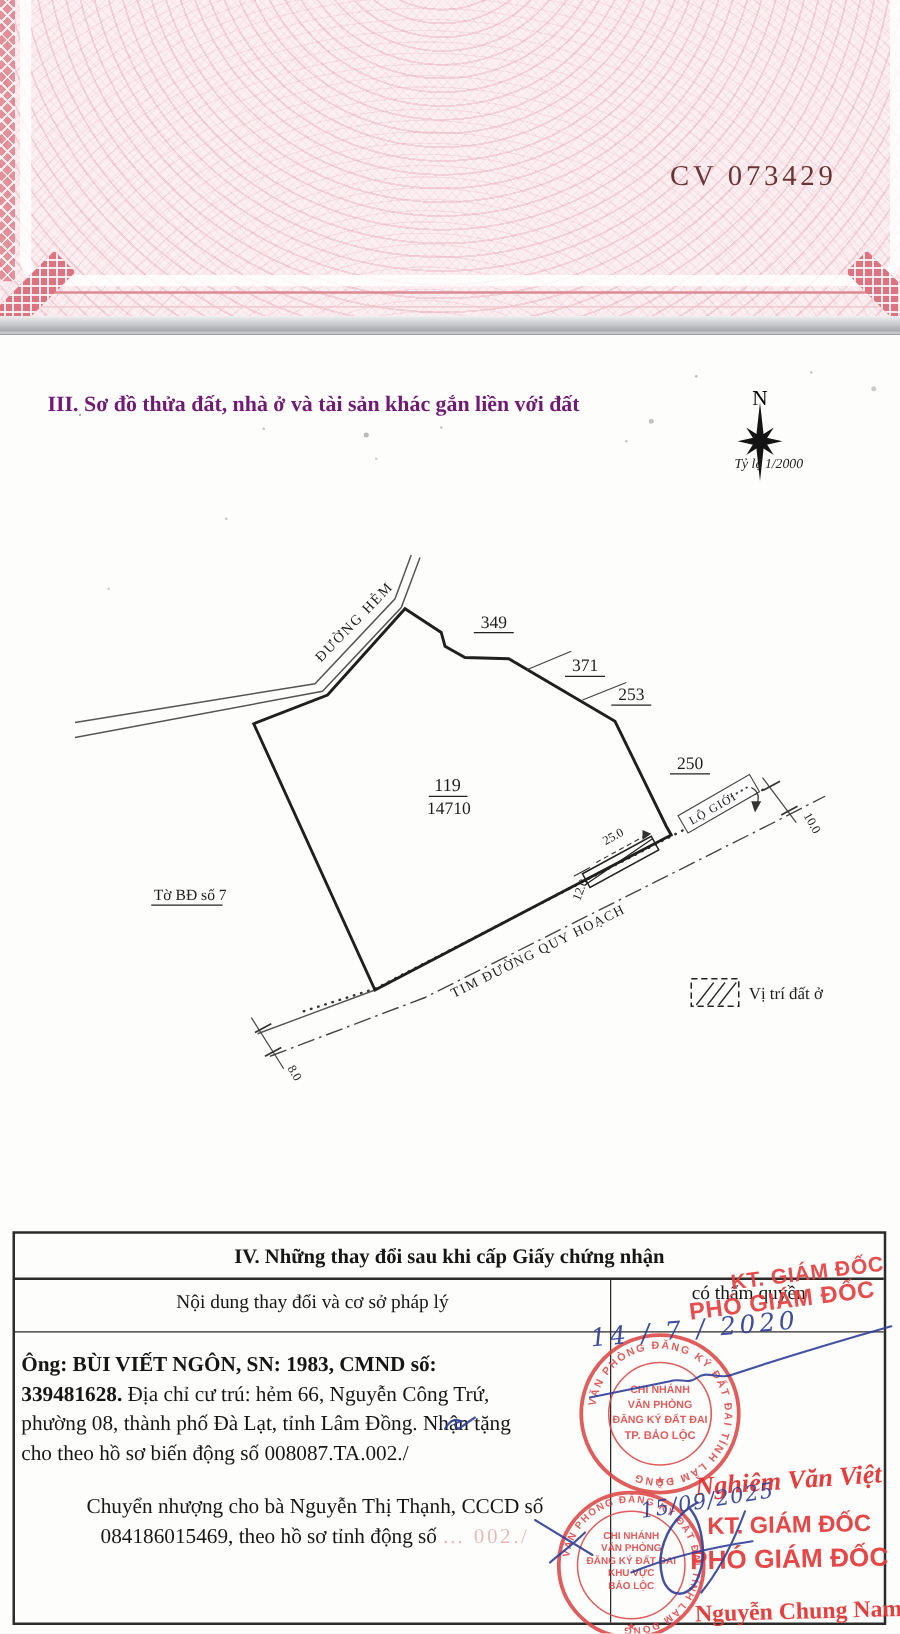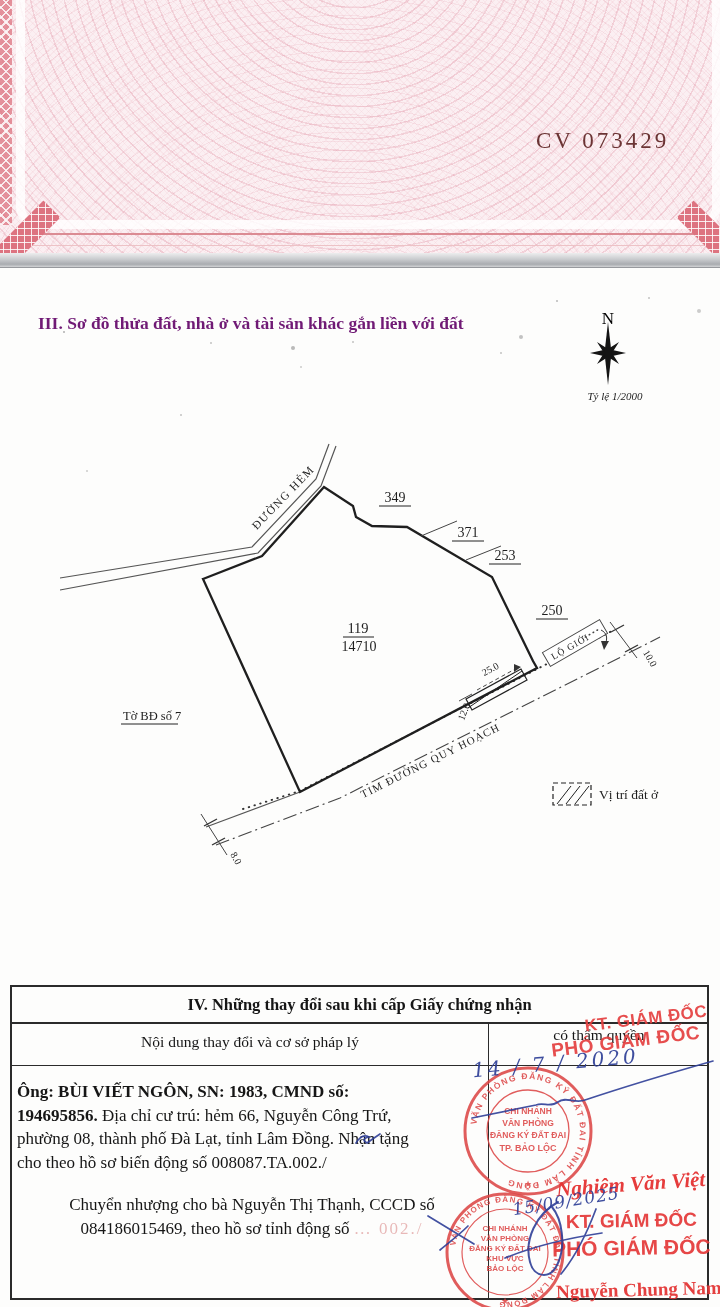--- a/index.html
+++ b/index.html
@@ -30,21 +30,21 @@
 
   
   .edge-band{position:absolute;left:0;top:253px;width:720px;height:14px;
     background:linear-gradient(180deg,#ededee 0%,#c9cbce 45%,#a9acb0 80%,#d2d3d5 100%);
     border-bottom:1px solid #97999d;}
 
   
   .s3-heading{position:absolute;left:38px;top:313px;font-size:17.5px;font-weight:bold;
     white-space:nowrap;color:#701a75;}
   .compass{position:absolute;left:570px;top:300px;}
-  .scale-label{position:absolute;left:562px;top:390px;width:106px;text-align:center;
+  .scale-label{position:absolute;left:562px;top:365px;width:106px;text-align:center;
     font-style:italic;font-size:11px;color:#222;}
   .specks{position:absolute;left:0;top:0;width:2px;height:2px;border-radius:50%;
     box-shadow:63px 331px 0 0 rgba(60,60,60,.4),123px 327px 0 0 rgba(60,60,60,.35),
       210px 342px 0 0 rgba(60,60,60,.3),292px 347px 0 1px rgba(60,60,60,.35),
       352px 341px 0 0 rgba(60,60,60,.3),445px 318px 0 0 rgba(60,60,60,.4),
       520px 336px 0 1px rgba(60,60,60,.3),556px 300px 0 0 rgba(60,60,60,.35),
       648px 297px 0 0 rgba(60,60,60,.3),180px 414px 0 0 rgba(60,60,60,.3),
       300px 366px 0 0 rgba(60,60,60,.25),500px 352px 0 0 rgba(60,60,60,.3),
       86px 470px 0 0 rgba(60,60,60,.25),698px 310px 0 1px rgba(60,60,60,.25);}
 
@@ -194,21 +194,21 @@
     <div class="row-title">IV. Những thay đổi sau khi cấp Giấy chứng nhận</div>
     <div class="hline"></div>
     <div class="vline"></div>
     <div class="hdr-left">Nội dung thay đổi và cơ sở pháp lý</div>
     <div class="hdr-right">
       <div>có thẩm quyền</div>
     </div>
 
     <div class="entry entry1">
       <div class="b">Ông: BÙI VIẾT NGÔN, SN: 1983, CMND số:</div>
-      <div><span class="b">194695856.</span><span> Địa chỉ cư trú: hẻm 66, Nguyễn Công Trứ,</span></div>
+      <div><span class="b">339481628.</span><span> Địa chỉ cư trú: hẻm 66, Nguyễn Công Trứ,</span></div>
       <div>phường 08, thành phố Đà Lạt, tỉnh Lâm Đồng. Nhận tặng</div>
       <div>cho theo hồ sơ biến động số 008087.TA.002./</div>
     </div>
 
     <div class="entry entry2">
       <div>Chuyển nhượng cho bà Nguyễn Thị Thạnh, CCCD số</div>
       <div><span>084186015469, theo hồ sơ tỉnh động số </span><span class="faded">… 002./</span></div>
     </div>
   </div>
 

